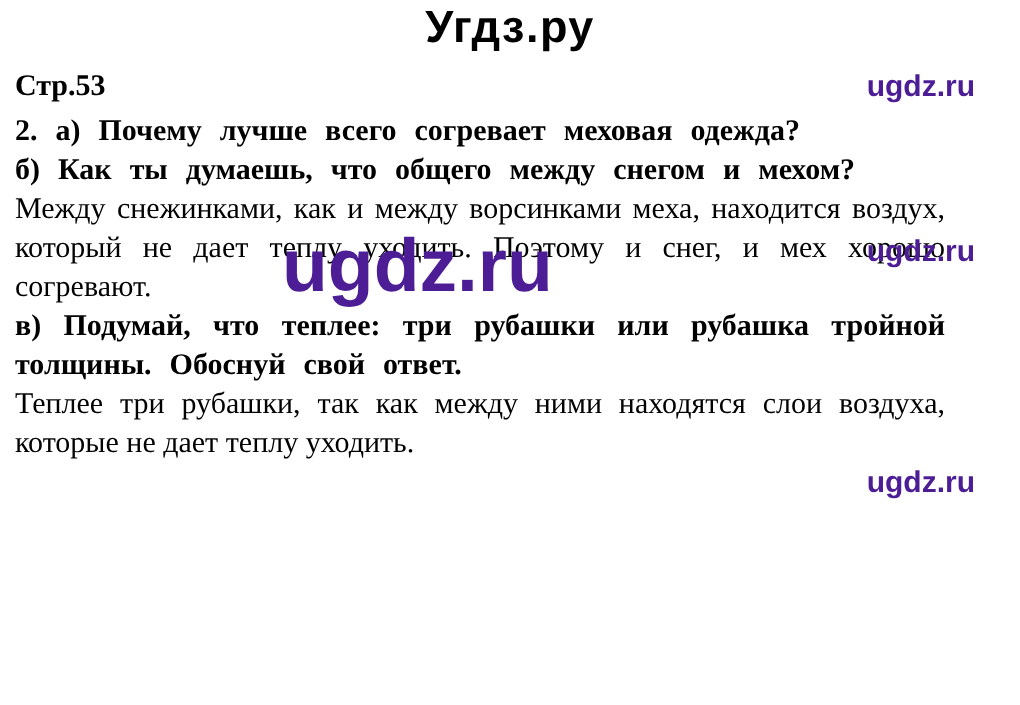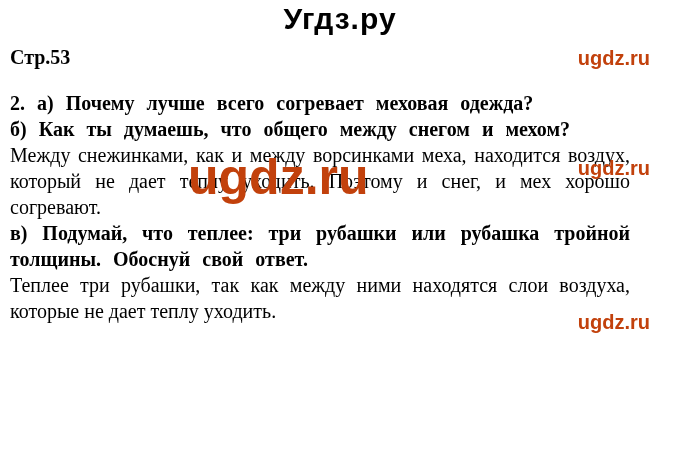--- a/index.html
+++ b/index.html
@@ -36,28 +36,28 @@
   }
   .question {
     font-weight: bold;
     word-spacing: 7px;
     margin: 0;
   }
   .answer {
     margin: 0;
   }
   .gap-top {
-    margin-top: 20px;
+    margin-top: 4px;
   }
   
   .wm {
     position: absolute;
     font-family: "Liberation Sans", "DejaVu Sans", sans-serif;
     font-weight: bold;
-    color: #c2410c;
+    color: #4c1d95;
     white-space: nowrap;
     line-height: 1;
   }
   .wm-top-right    { top: 48px;  right: 30px; font-size: 20px; }
   .wm-mid-right    { top: 158px; right: 30px; font-size: 20px; }
   .wm-big-center   { top: 152px; left: 188px; font-size: 50px; }
   .wm-lower-right  { top: 312px; right: 30px; font-size: 20px; }
   .wm-footer       { top: 437px; left: 296px; font-size: 27px; }
 </style>
 </head>

